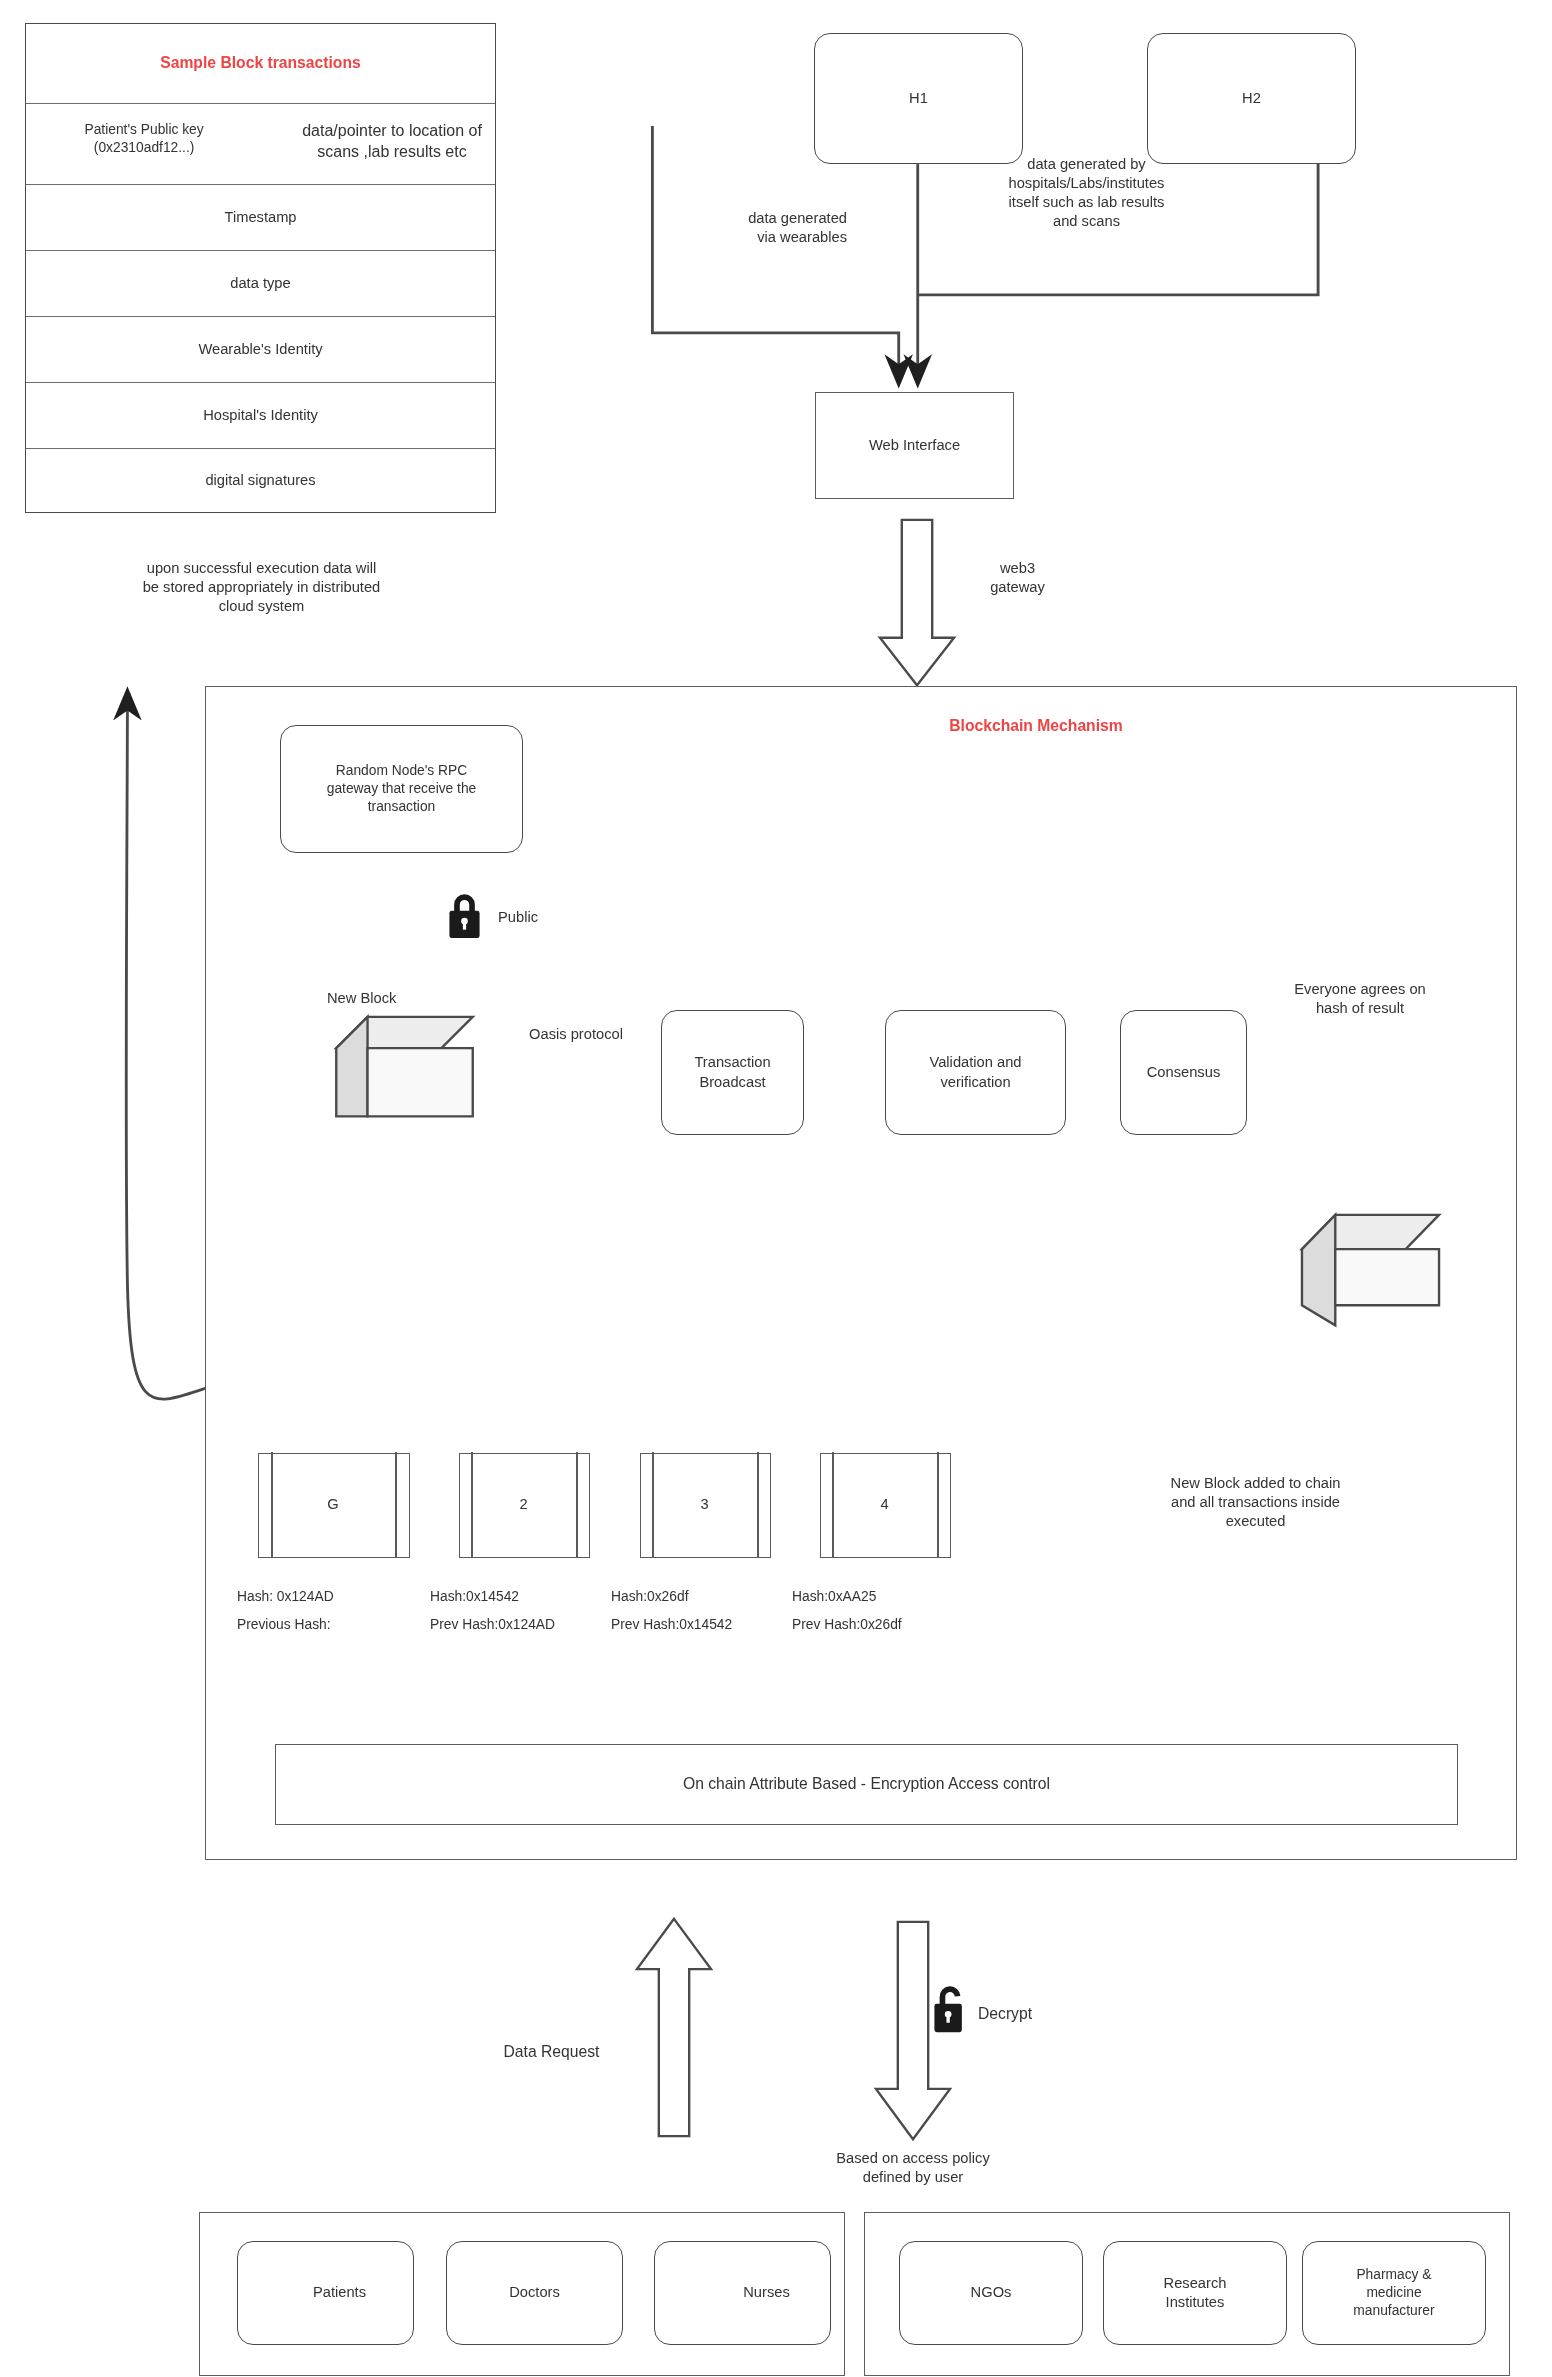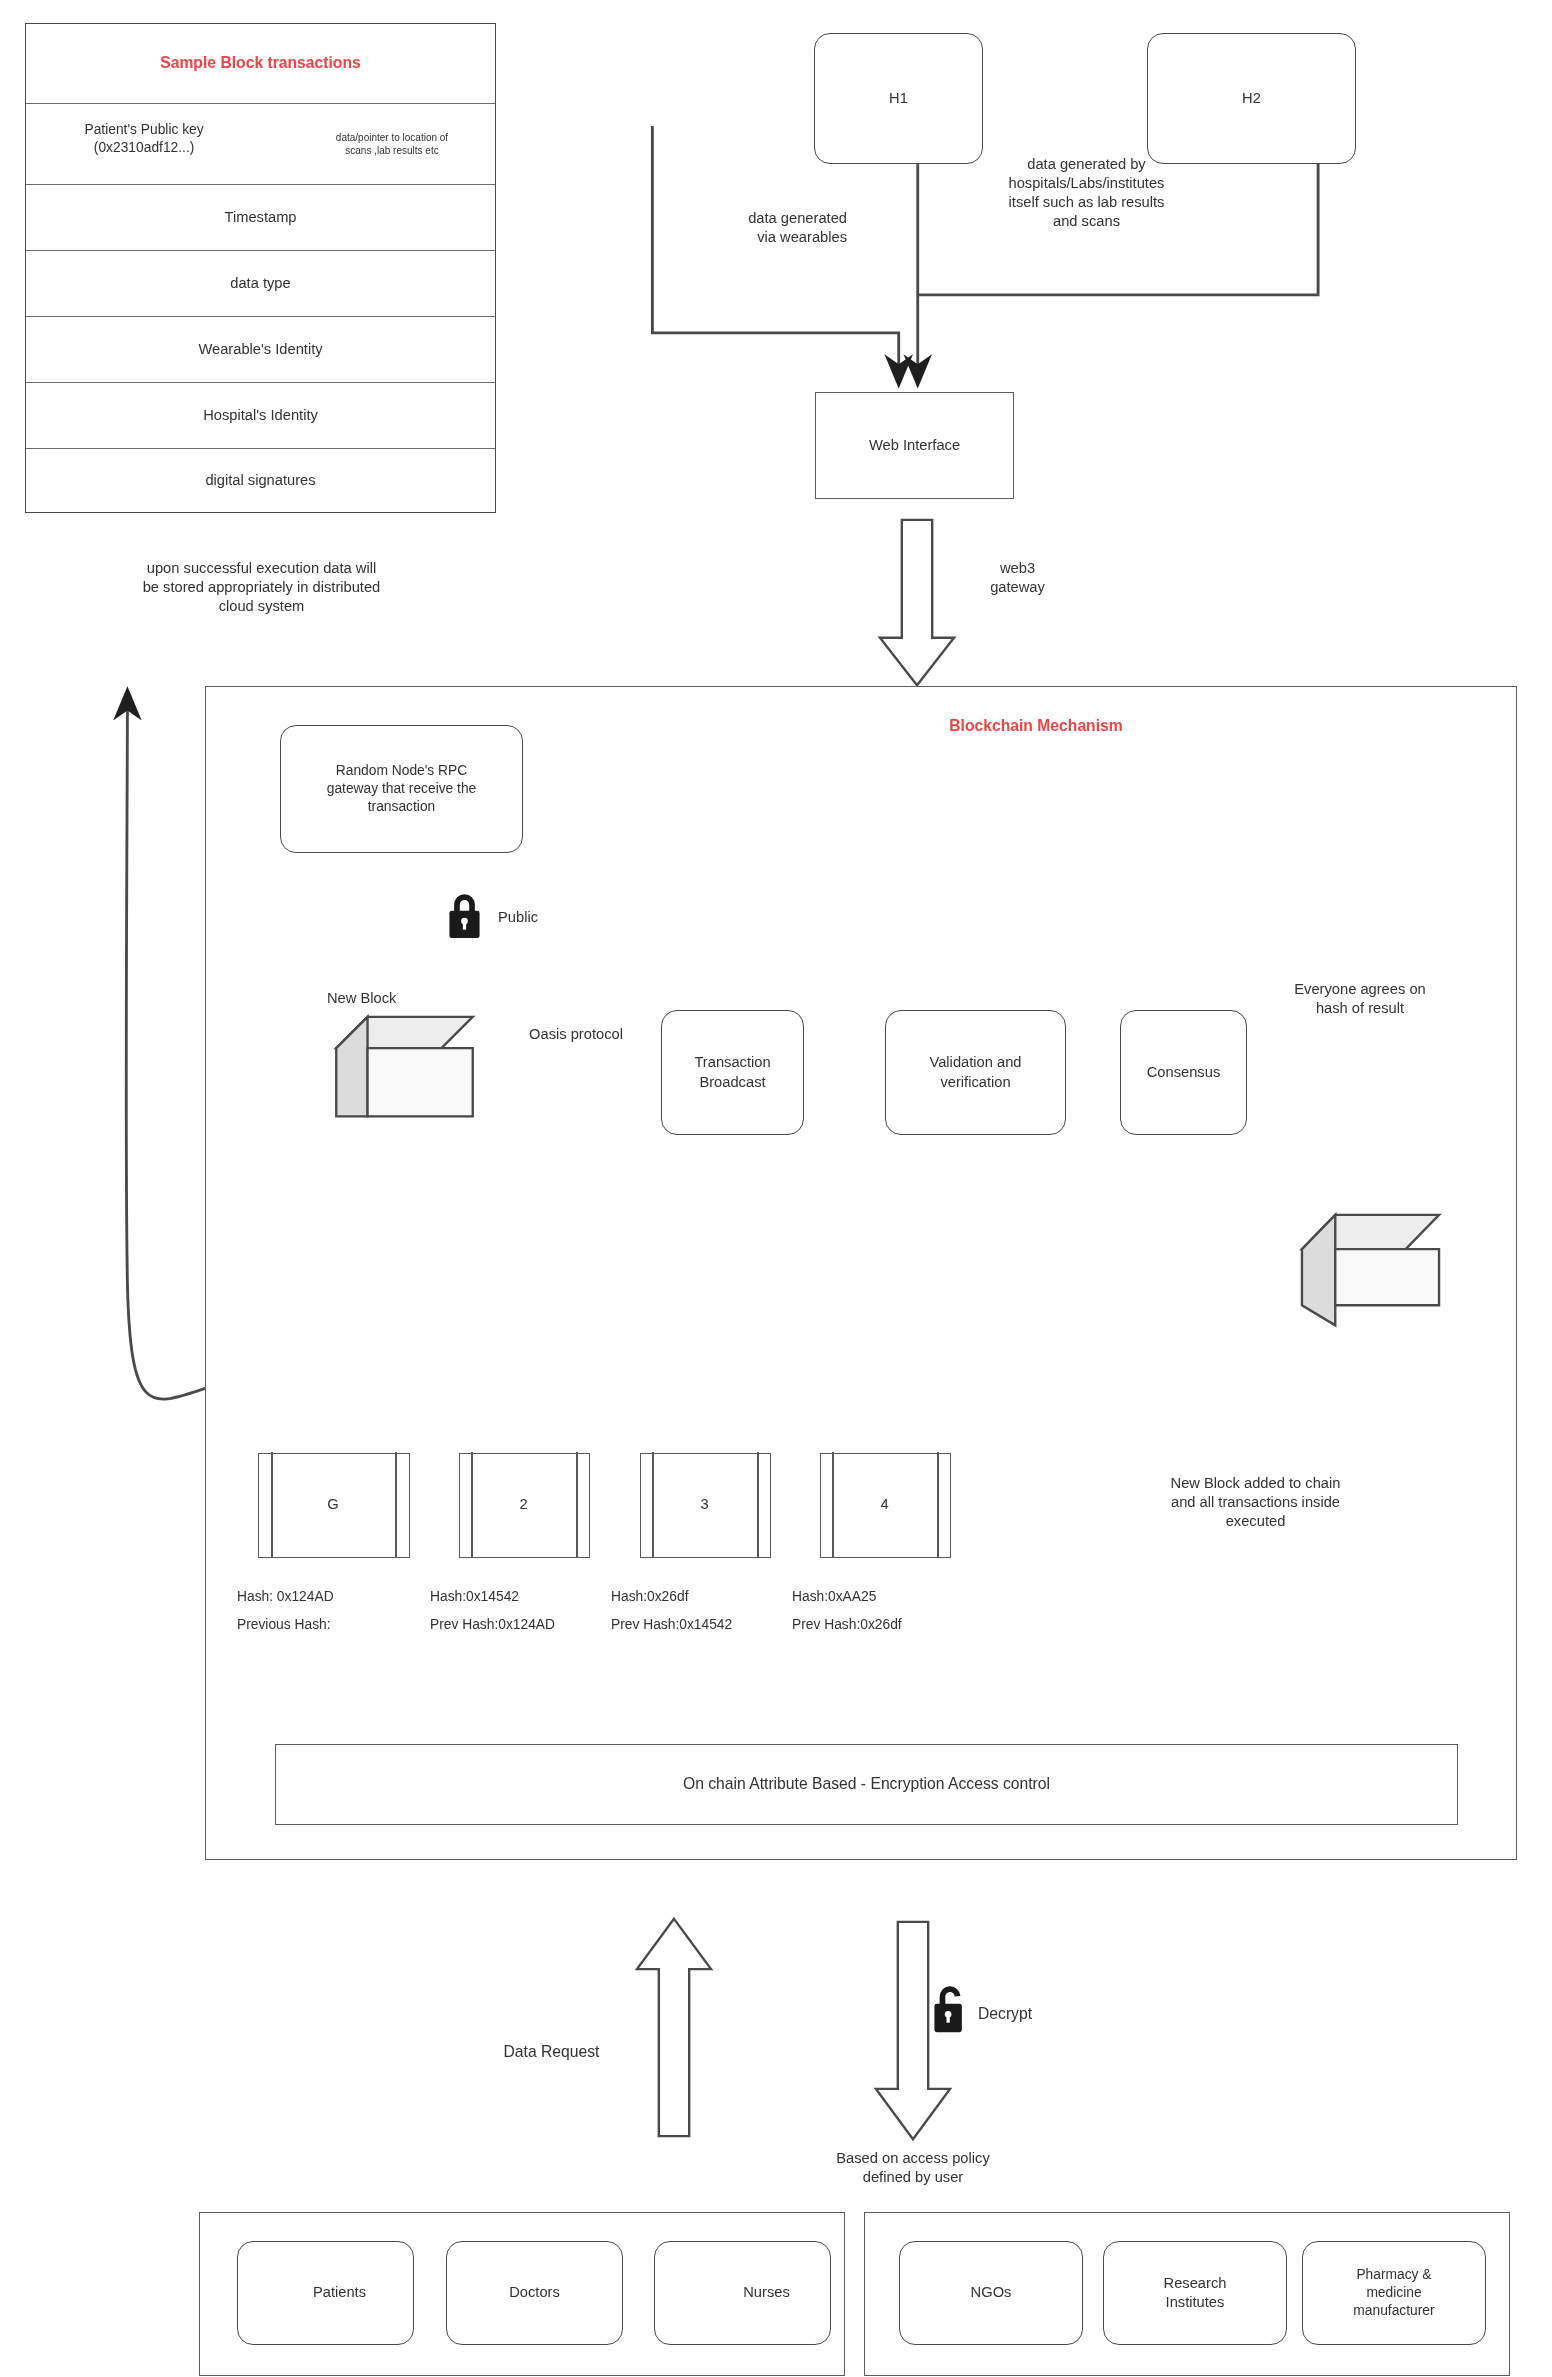--- a/index.html
+++ b/index.html
@@ -28,21 +28,21 @@
     background:#ffffff;
     box-sizing:border-box;
   }
 
   
   .t{
     line-height:1.30;
     white-space:pre-line;
     color:#333333;
   }
-  .t-24{font-size:10px;margin-top:10px;}
+  .t-24{font-size:16px;}
   .t-26{font-size:13.8px;}
   .t-28{font-size:14.7px;}
   .t-30{font-size:15.7px;}
   .bold{font-weight:bold;color:#ef4444;}
 
   
   #sample-table{
     left:25px; top:23px; width:471px; height:490px;
     border:1.9px solid #4a4a4a;
     background:#fff; box-sizing:border-box;
@@ -135,21 +135,21 @@
     <div class="srow" style="height:63px;">
       <span class="t t-28">digital signatures</span>
     </div>
   </div>
 
   <div class="abs t t-28" style="left:57px;top:559px;width:409px;text-align:center;">upon successful execution data will
 be stored appropriately in distributed
 cloud system</div>
 
 
-  <div class="abs rbox ctr" style="left:814px;top:33px;width:169px;height:131px;">
+  <div class="abs rbox ctr" style="left:814px;top:33px;width:209px;height:131px;">
     <span class="t t-28">H1</span>
   </div>
 
   <div class="abs rbox ctr" style="left:1147px;top:33px;width:209px;height:131px;">
     <span class="t t-28">H2</span>
   </div>
 
   <div class="abs t t-28" style="left:666px;top:209px;width:181px;text-align:right;">data generated
 via wearables</div>
 

